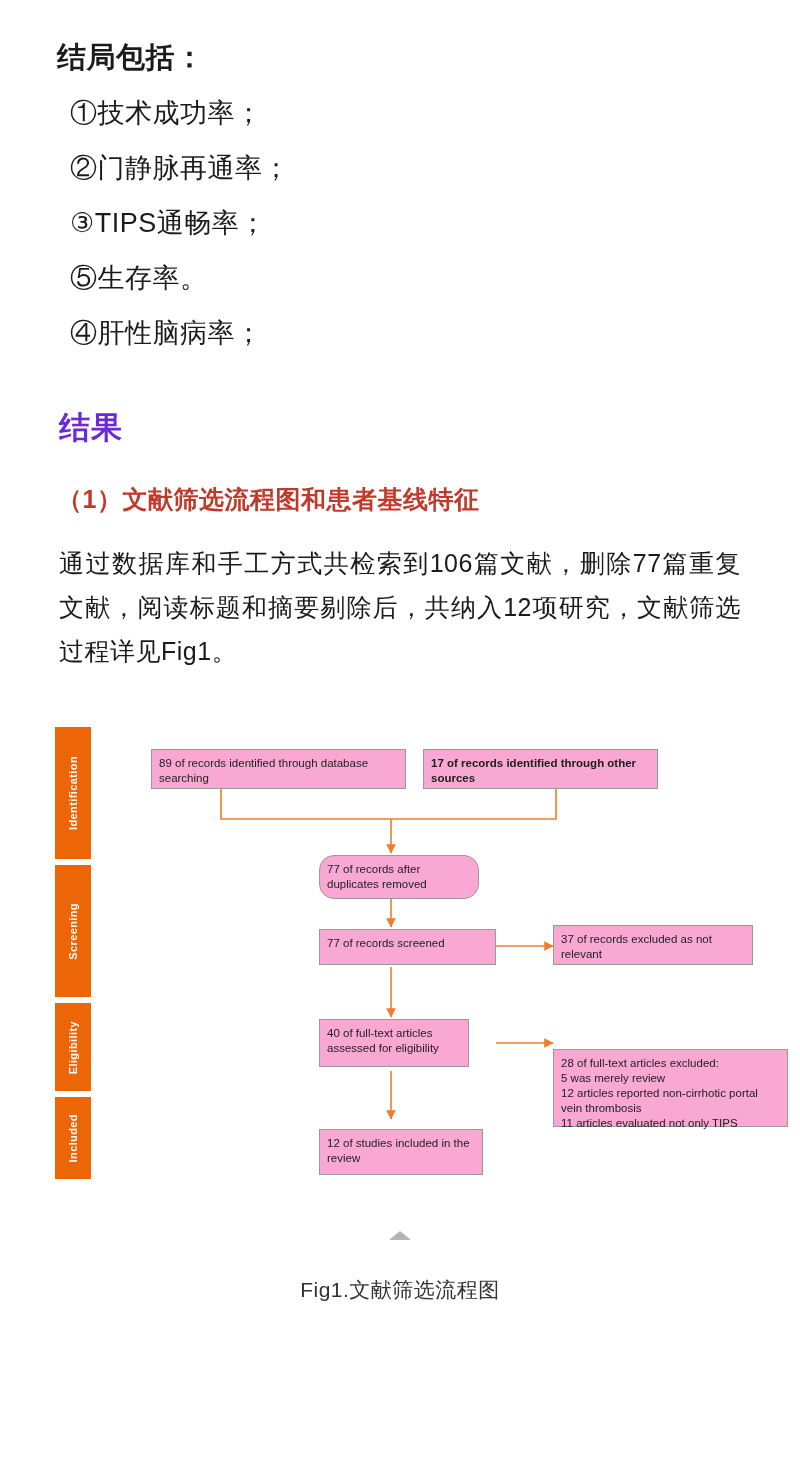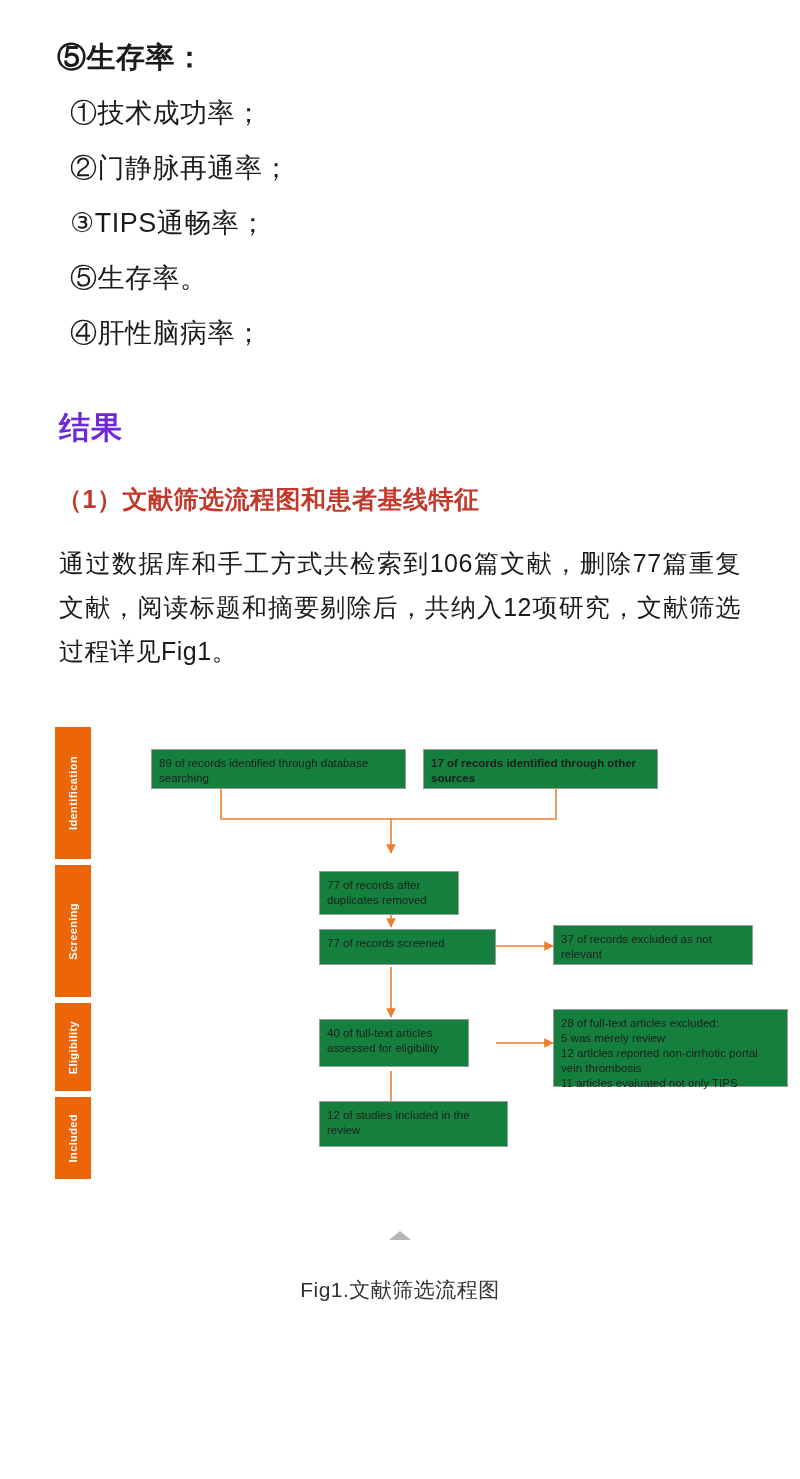--- a/index.html
+++ b/index.html
@@ -103,29 +103,30 @@
     position: absolute;
     left: 36px;
     top: 0;
     width: 664px;
     height: 470px;
   }
   .node {
     position: absolute;
     box-sizing: border-box;
     border: 1px solid #9a9a9a;
-    background: #15803d;
+    background: #f9a8d4;
     color: #1d1d1d;
     font-size: 11.5px;
     line-height: 1.3;
     padding: 6px 7px;
     font-family: "Liberation Sans", sans-serif;
   }
   .node.multiline {
     white-space: pre-line;
+    margin-top: 40px;
   }
   .flow svg {
     position: absolute;
     left: 0;
     top: 0;
     width: 664px;
     height: 470px;
     overflow: visible;
   }
 
@@ -143,21 +144,21 @@
     color: #333333;
     margin-top: 36px;
     letter-spacing: 0.5px;
   }
 </style>
 </head>
 <body>
 
 <div class="page">
 
-  <h2 class="outcome-title">⑤生存率：</h2>
+  <h2 class="outcome-title">结局包括：</h2>
 
   <ul class="outcome-list">
     <li>①技术成功率；</li>
     <li>②门静脉再通率；</li>
     <li>③TIPS通畅率；</li>
     <li>⑤生存率。</li>
     <li>④肝性脑病率；</li>
   </ul>
 
   <h1 class="section-heading">结果</h1>
@@ -204,34 +205,34 @@
 
         <path d="M 405 316 L 462 316" stroke="#ef7d2e" stroke-width="1.6" fill="none" marker-end="url(#arrowhead)"></path>
 
         <path d="M 300 344 L 300 392" stroke="#ef7d2e" stroke-width="1.6" fill="none" marker-end="url(#arrowhead)"></path>
       </svg>
 
       <div class="node" style="left:60px; top:22px; width:255px; height:40px;">89 of records identified through database searching</div>
 
       <div class="node" style="left:332px; top:22px; width:235px; height:40px;font-weight:bold;">17 of records identified through other sources</div>
 
-      <div class="node" style="left:228px; top:144px; width:140px; height:44px;">77 of records after duplicates removed</div>
+      <div class="node" style="left:228px; top:128px; width:160px; height:44px;border-radius:15px;">77 of records after duplicates removed</div>
 
       <div class="node" style="left:228px; top:202px; width:177px; height:36px;">77 of records screened</div>
 
       <div class="node" style="left:462px; top:198px; width:200px; height:40px;">37 of records excluded as not relevant</div>
 
       <div class="node" style="left:228px; top:292px; width:150px; height:48px;">40 of full-text articles assessed for eligibility</div>
 
       <div class="node multiline" style="left:462px; top:282px; width:235px; height:78px;">28 of full-text articles excluded:
   5 was merely review
   12 articles reported non-cirrhotic portal vein thrombosis
   11 articles evaluated not only TIPS</div>
 
-      <div class="node" style="left:228px; top:374px; width:189px; height:46px;">12 of studies included in the review</div>
+      <div class="node" style="left:228px; top:402px; width:164px; height:46px;">12 of studies included in the review</div>
 
     </div>
   </div>
 
   <div class="collapse-arrow"></div>
 
   <div class="figure-caption">Fig1.文献筛选流程图</div>
 
 </div>
 

